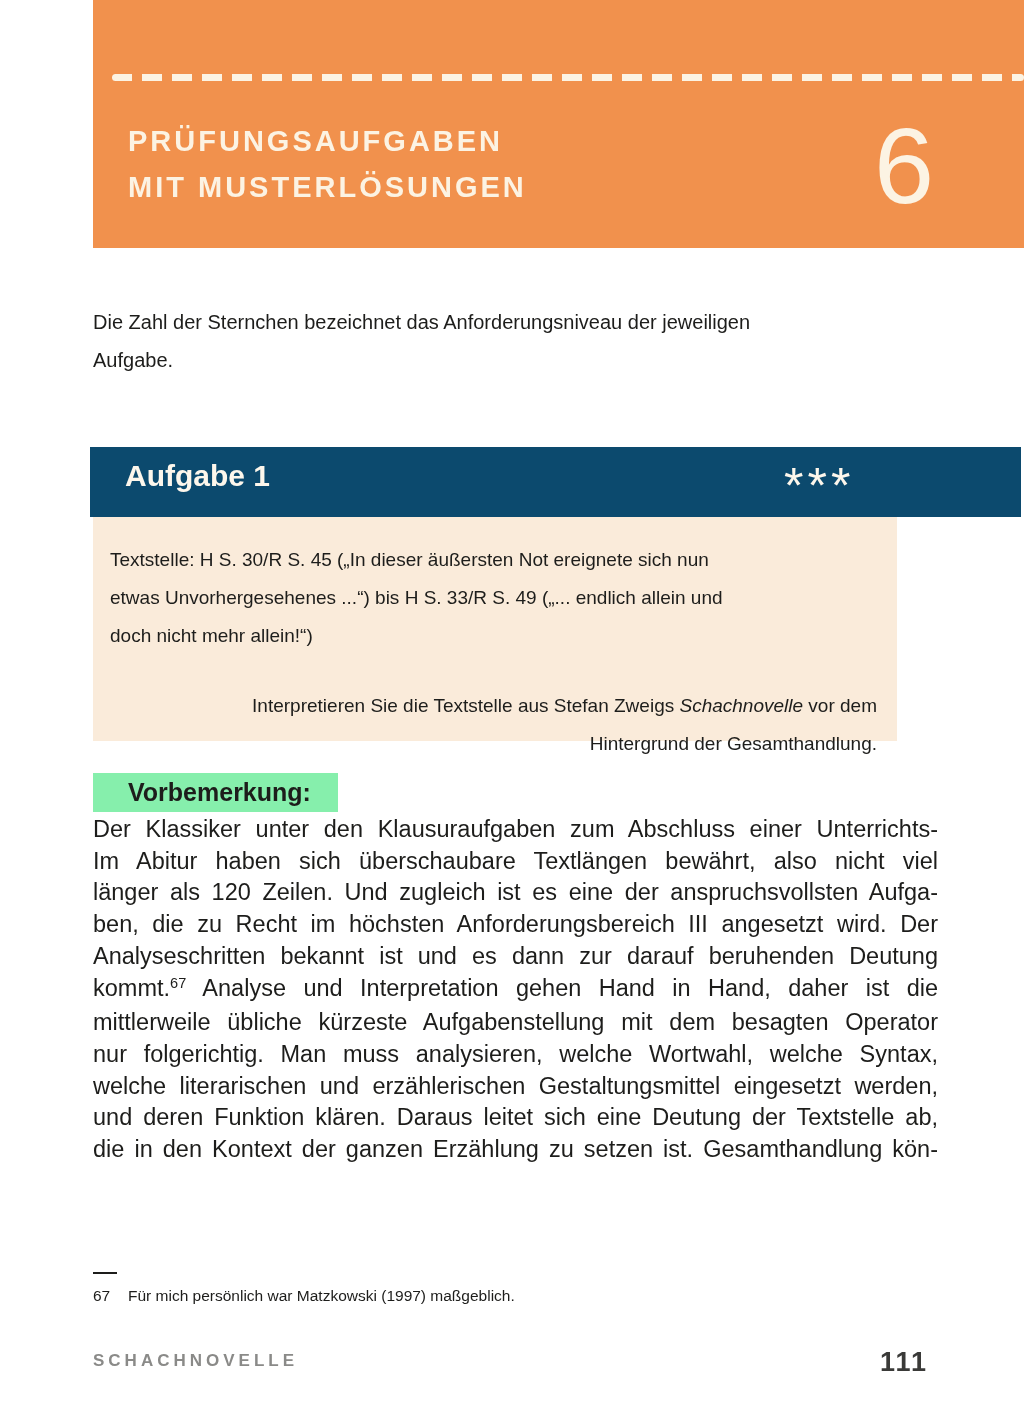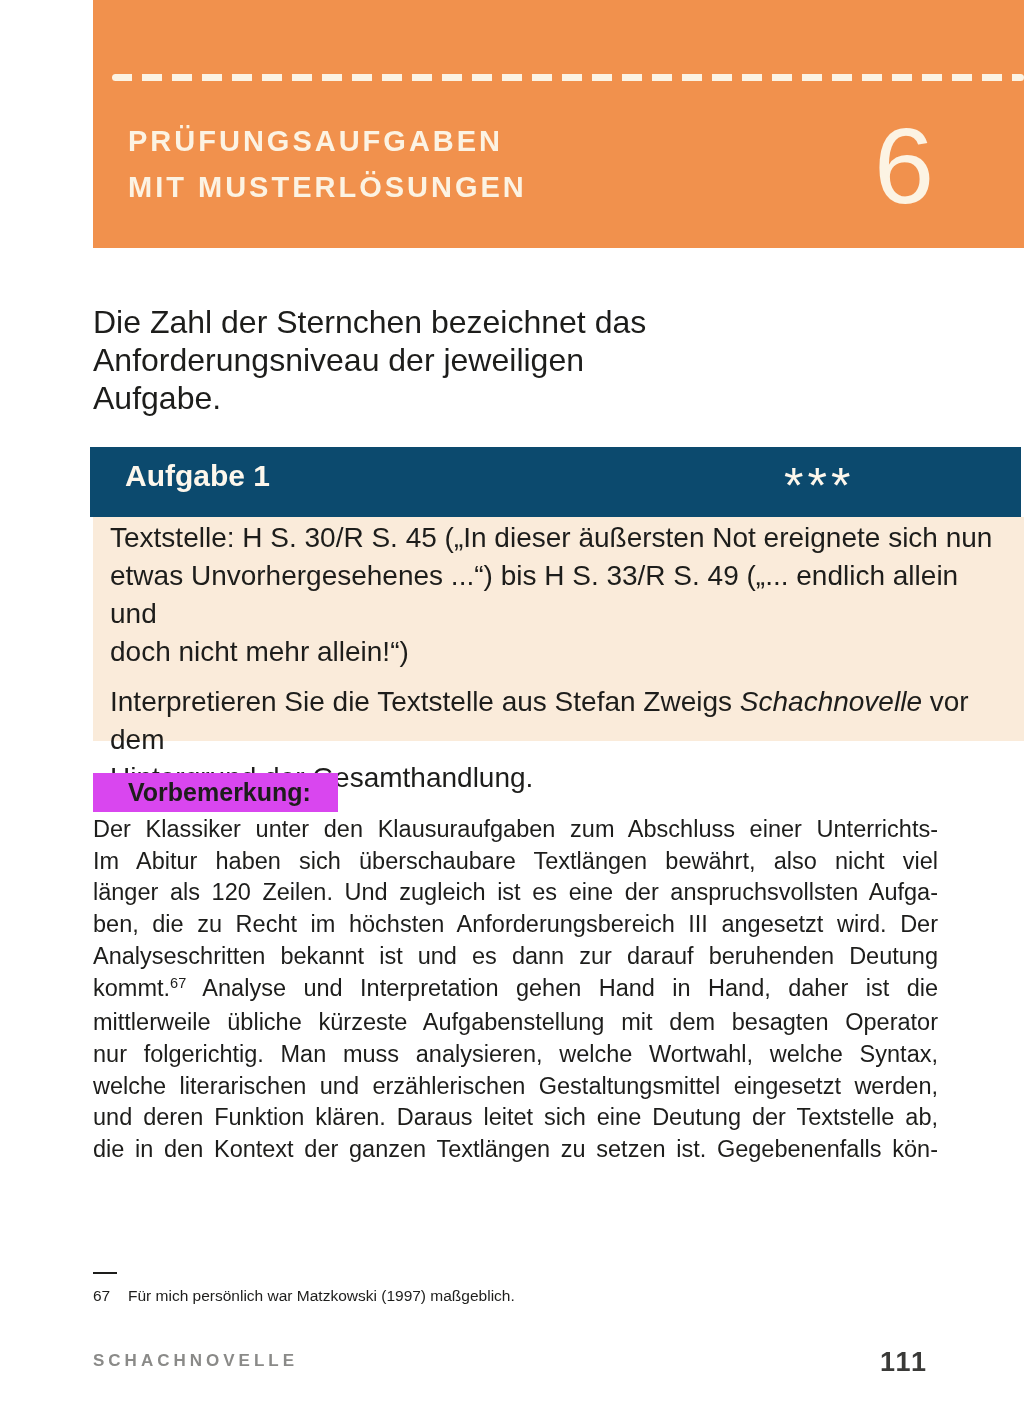--- a/index.html
+++ b/index.html
@@ -25,48 +25,48 @@
     color:#FCF3E3; font-weight:700; font-size:29px; line-height:46px;
     letter-spacing:3px;
   }
   .chapter-number {
     position:absolute; left:781px; top:112px;
     color:#FCF3E3; font-size:108px; line-height:1; font-weight:400;
   }
 
   
   .intro { position:absolute; left:93px; top:303px; width:845px;
-    font-size:32px; line-height:38px; }
+    font-size:20px; line-height:38px; }
 
   
   .task-bar {
     position:absolute; left:90px; top:447px; width:931px; height:70px;
     background:#0c4a6e;
   }
   .task-bar-label {
     position:absolute; left:35px; top:0; height:58px; display:flex; align-items:center;
     color:#FDF7EC; font-size:30px; font-weight:700;
   }
   .task-stars {
     position:absolute; left:694px; top:14px;
     color:#FDF7EC; font-size:50px; line-height:1; letter-spacing:4px; font-weight:400;
   }
 
   
   .task-box {
-    position:absolute; left:93px; top:517px; width:931px; height:224px;
-    background:#FAEBDA; padding:2px 20px 0 17px;
-    font-size:28px; line-height:38px;
+    position:absolute; left:93px; top:517px; width:804px; height:224px;
+    background:#FAEBDA; padding:24px 20px 0 17px;
+    font-size:19px; line-height:38px;
   }
-  .task-box .para2 { margin-top:12px; }
+  .task-box .para2 { margin-top:32px;text-align:right; }
 
   
   .section-heading-box {
     position:absolute; left:93px; top:773px; width:245px; height:39px;
-    background:#d946ef;
+    background:#86efac;
   }
   .section-heading-box span {
     position:absolute; left:35px; top:0; line-height:39px;
     font-size:25px; font-weight:700; color:#1d1d1b;
   }
 
   
   .body-paragraph {
     position:absolute; left:93px; top:814px; width:845px;
     font-size:23.5px;
@@ -143,21 +143,21 @@
       <div class="jline">Der Klassiker unter den Klausuraufgaben zum Abschluss einer Unterrichts-</div>
       <div class="jline">Im Abitur haben sich überschaubare Textlängen bewährt, also nicht viel</div>
       <div class="jline">länger als 120 Zeilen. Und zugleich ist es eine der anspruchsvollsten Aufga-</div>
       <div class="jline">ben, die zu Recht im höchsten Anforderungsbereich III angesetzt wird. Der</div>
       <div class="jline">Analyseschritten bekannt ist und es dann zur darauf beruhenden Deutung</div>
       <div class="jline"><span>kommt.</span><span class="seg-sup">67</span><span> Analyse und Interpretation gehen Hand in Hand, daher ist die</span></div>
       <div class="jline">mittlerweile übliche kürzeste Aufgabenstellung mit dem besagten Operator</div>
       <div class="jline">nur folgerichtig. Man muss analysieren, welche Wortwahl, welche Syntax,</div>
       <div class="jline">welche literarischen und erzählerischen Gestaltungsmittel eingesetzt werden,</div>
       <div class="jline">und deren Funktion klären. Daraus leitet sich eine Deutung der Textstelle ab,</div>
-      <div class="jline">die in den Kontext der ganzen Textlängen zu setzen ist. Gegebenenfalls kön-</div>
+      <div class="jline">die in den Kontext der ganzen Erzählung zu setzen ist. Gesamthandlung kön-</div>
     </div>
 
   <div class="footnote-divider"></div>
   <div class="footnote">
     <span class="fn-num">67</span>
     <span>Für mich persönlich war Matzkowski (1997) maßgeblich.</span>
   </div>
 
   <div class="footer-book-title">SCHACHNOVELLE</div>
   <div class="footer-page-number">111</div>

